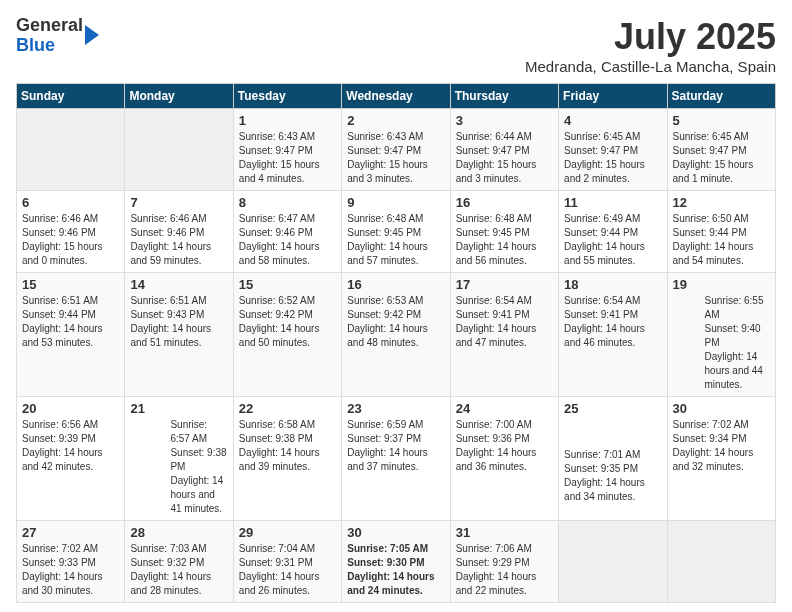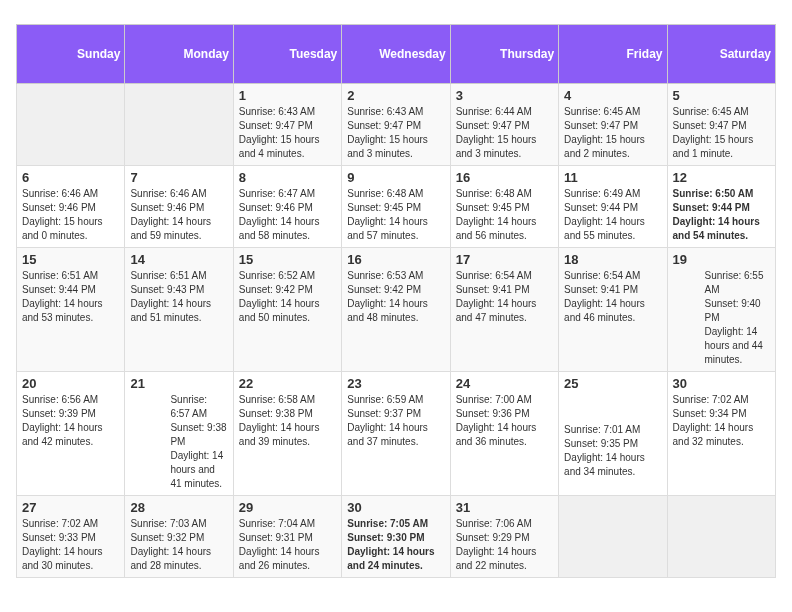--- a/index.html
+++ b/index.html
@@ -47,26 +47,26 @@
     }
     .location-title {
       font-size: 15px;
       color: #333;
     }
     table {
       width: 100%;
       border-collapse: collapse;
     }
     thead tr th {
-      background-color: #8b5cf6;
+      background-color: #0c4a6e;
       color: #fff;
       font-size: 12px;
       font-weight: bold;
-      padding: 22px 4px;
-      text-align: right;
+      padding: 5px 4px;
+      text-align: left;
       border: 1px solid #ccc;
     }
     tbody tr td {
       vertical-align: top;
       border: 1px solid #ddd;
       padding: 4px 5px;
       font-size: 10px;
       color: #333;
       width: calc(100% / 7);
       min-height: 80px;
@@ -90,20 +90,35 @@
       color: #333;
     }
     .empty-cell {
       background: #f0f0f0 !important;
     }
   </style>
 </head>
 <body>
 
 <div class="header">
+  <div class="logo">
+    <div style="display:flex;flex-direction:column;align-items:flex-start;">
+      <div style="display:flex;align-items:center;">
+        <span class="logo-text">
+          <span class="general">General</span><br>
+          <span class="blue">Blue</span>
+        </span>
+        <div class="logo-arrow"></div>
+      </div>
+    </div>
+  </div>
+  <div class="title-block">
+    <div class="month-title">July 2025</div>
+    <div class="location-title">Medranda, Castille-La Mancha, Spain</div>
+  </div>
 </div>
 
 <table>
   <thead>
     <tr id="weekday-header">
         <th>Sunday</th>
         <th>Monday</th>
         <th>Tuesday</th>
         <th>Wednesday</th>
         <th>Thursday</th>
@@ -178,21 +193,21 @@
 Daylight: 14 hours and 56 minutes.</div>
         </td>
         <td>
           <span class="day-num">11</span>
           <div class="day-info" style="white-space: pre-line;">Sunrise: 6:49 AM
 Sunset: 9:44 PM
 Daylight: 14 hours and 55 minutes.</div>
         </td>
         <td>
           <span class="day-num">12</span>
-          <div class="day-info" style="white-space: pre-line; font-weight: bold;">Sunrise: 6:50 AM
+          <div class="day-info" style="white-space: pre-line;">Sunrise: 6:50 AM
 Sunset: 9:44 PM
 Daylight: 14 hours and 54 minutes.</div>
         </td>
       </tr>
       <tr>
         <td>
           <span class="day-num">15</span>
           <div class="day-info" style="white-space: pre-line;">Sunrise: 6:51 AM
 Sunset: 9:44 PM
 Daylight: 14 hours and 53 minutes.</div>

